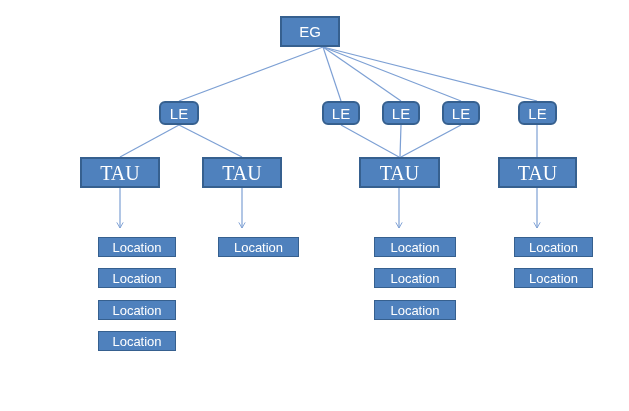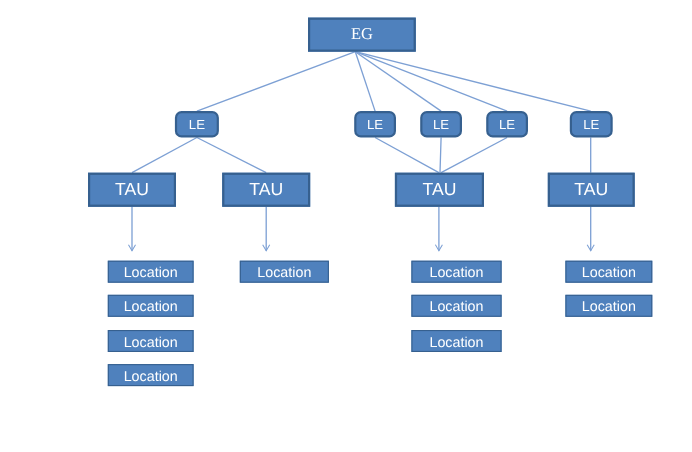--- a/index.html
+++ b/index.html
@@ -31,22 +31,22 @@
     align-items: center;
     justify-content: center;
     background: var(--node-fill);
     color: var(--node-text);
     border: 2px solid var(--node-border);
     font-size: 14px;
     line-height: 1;
     white-space: nowrap;
   }
   .node.root { font-size: 15px; }
-  .node.le { border-radius: 6px; border-width: 2.5px; font-size: 12px; }
-  .node.tau { font-size: 16px; }
+  .node.le { border-radius: 6px; border-width: 2.5px; font-size: 15px; }
+  .node.tau { font-size: 20px; font-family: Liberation Serif, serif; }
   .node.loc { border-width: 1.5px; font-size: 13px; margin-left: 16px; }
 </style>
 </head>
 <body>
 
 <div class="canvas">
 
   <svg class="edges" viewBox="0 0 629 411" xmlns="http://www.w3.org/2000/svg">
     <defs>
       <marker id="arrow" viewBox="0 0 10 10" refX="8" refY="5" markerWidth="8" markerHeight="8" orient="auto" markerUnits="userSpaceOnUse">
@@ -66,21 +66,21 @@
     <line x1="401" y1="125" x2="400" y2="157"></line>
     <line x1="461" y1="125" x2="401" y2="157"></line>
     <line x1="537" y1="125" x2="537" y2="157"></line>
 
     <line x1="120" y1="188" x2="120" y2="228" marker-end="url(#arrow)"></line>
     <line x1="242" y1="188" x2="242" y2="228" marker-end="url(#arrow)"></line>
     <line x1="399" y1="188" x2="399" y2="228" marker-end="url(#arrow)"></line>
     <line x1="537" y1="188" x2="537" y2="228" marker-end="url(#arrow)"></line>
   </svg>
 
-  <div class="node root" style="left:280px; top:16px; width:98px; height:31px;font-family:Liberation Serif, serif;">EG</div>
+  <div class="node root" style="left:280px; top:16px; width:60px; height:31px;">EG</div>
 
   <div class="node le" style="left:159px; top:101px; width:40px; height:24px;">LE</div>
   <div class="node le" style="left:322px; top:101px; width:38px; height:24px;">LE</div>
   <div class="node le" style="left:382px; top:101px; width:38px; height:24px;">LE</div>
   <div class="node le" style="left:442px; top:101px; width:38px; height:24px;">LE</div>
   <div class="node le" style="left:518px; top:101px; width:39px; height:24px;">LE</div>
 
   <div class="node tau" style="left:80px; top:157px; width:80px; height:31px;">TAU</div>
   <div class="node tau" style="left:202px; top:157px; width:80px; height:31px;">TAU</div>
   <div class="node tau" style="left:359px; top:157px; width:81px; height:31px;">TAU</div>

